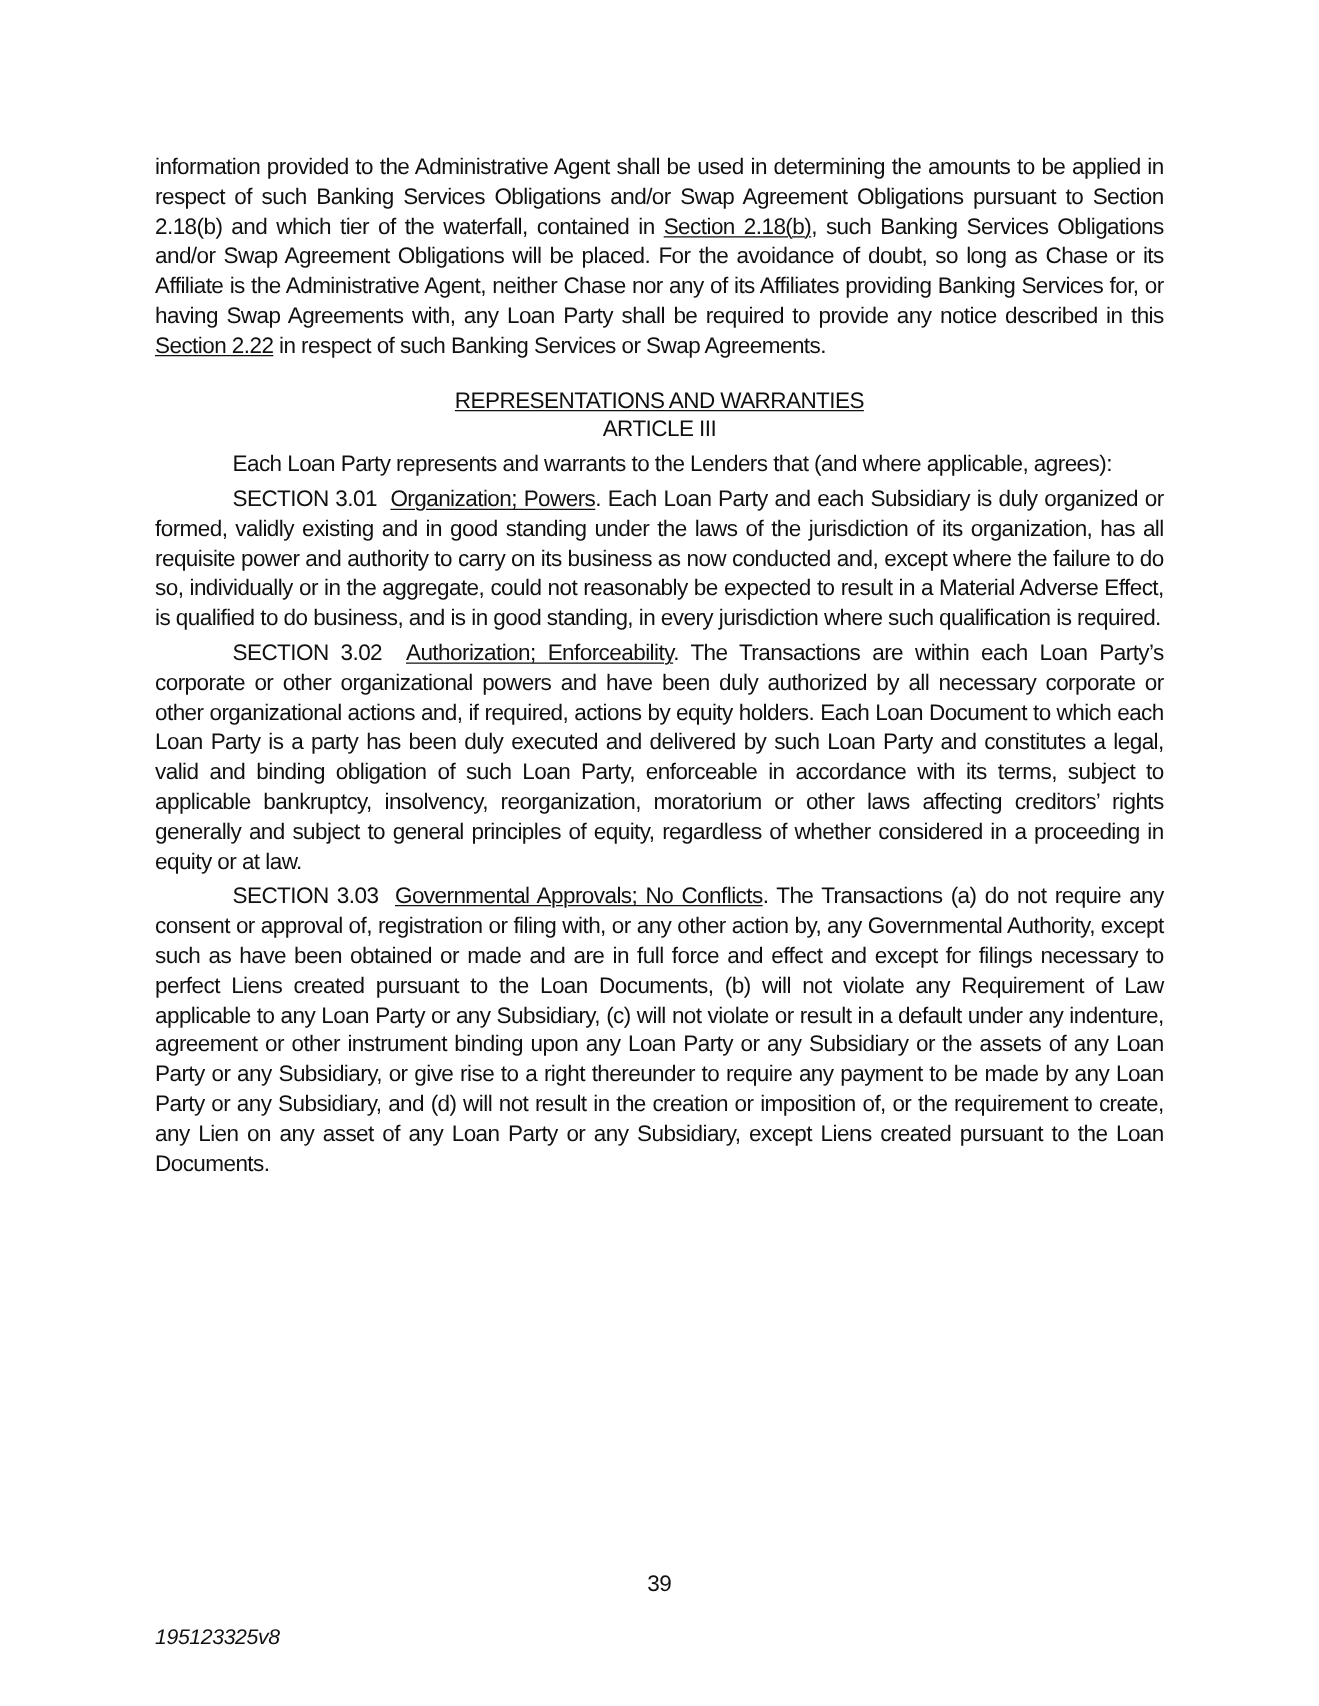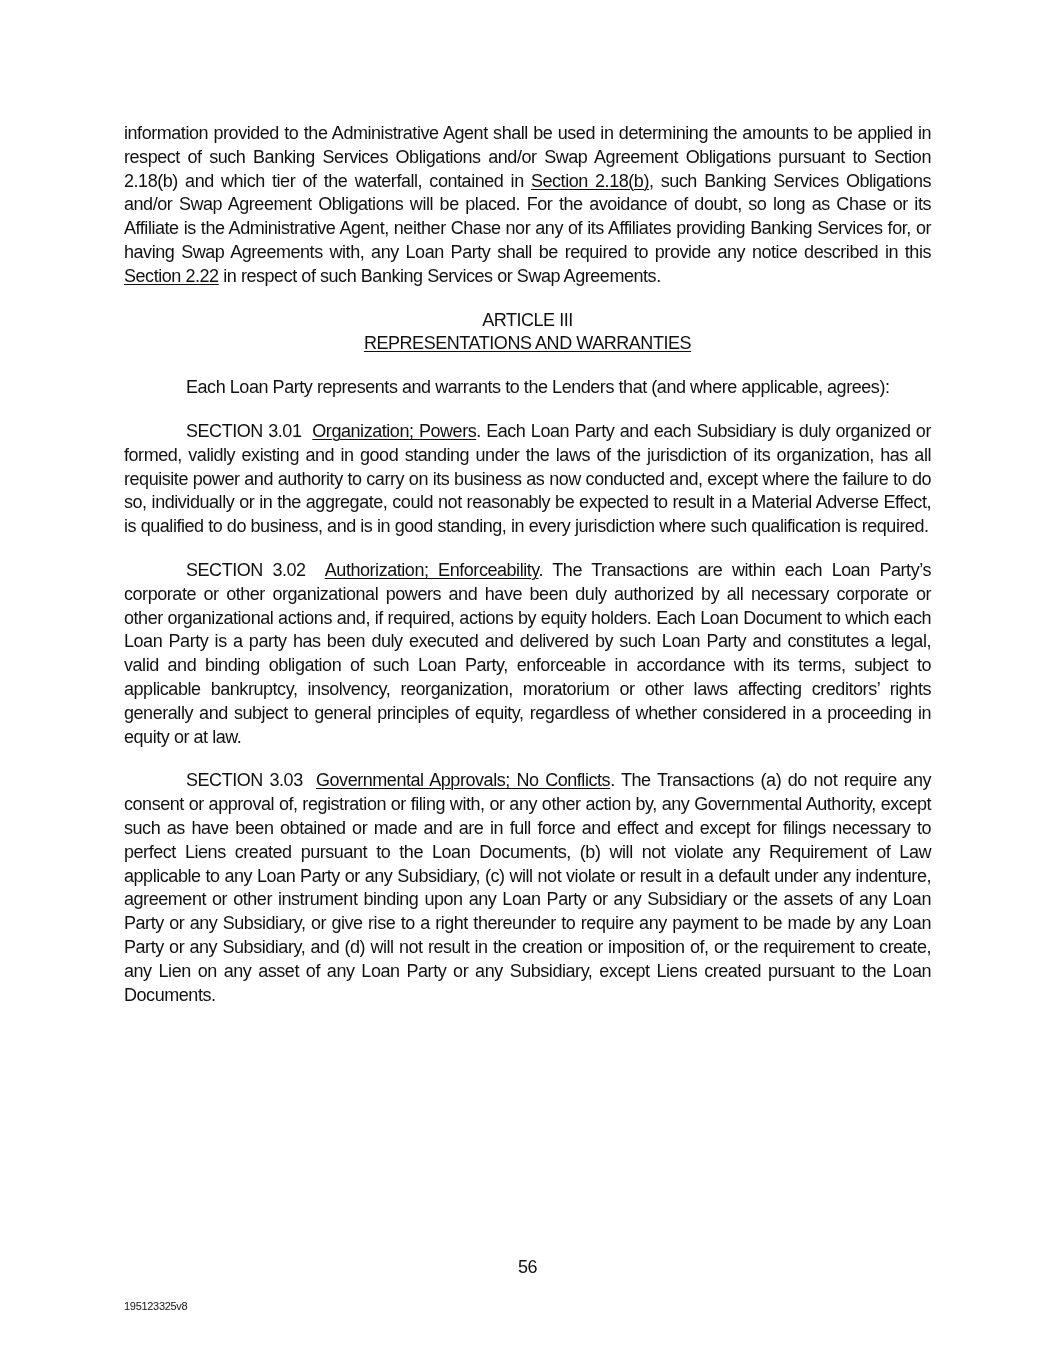--- a/index.html
+++ b/index.html
@@ -10,53 +10,53 @@
     font-family: "Liberation Sans", sans-serif;
   }
   .content {
     position: absolute; left: 124px; top: 122px; width: 807px;
     font-size: 18px; line-height: 23.8px;
     letter-spacing: -0.45px;
     word-spacing: 0px;
   }
   p { margin: 0; text-align: justify; }
   .indent { text-indent: 62px; }
-  .gap { margin-top: 20px; }
+  .gap { margin-top: 4px; }
   .u { text-decoration: underline; text-underline-offset: 2px; text-decoration-thickness: 1px; }
   .heading { text-align: center; margin-top: 20px; }
   .heading div { line-height: 23.8px; }
   .tab { display: inline-block; width: 62px; text-indent: 0; }
   .page-number {
     position: absolute; left: 0; width: 1055px; top: 1257px; text-align: center;
     font-size: 18px; letter-spacing: -0.4px;
   }
   .doc-id {
-    position: absolute; left: 124px; top: 1300px; font-size: 11px; letter-spacing: -0.3px;
+    position: absolute; left: 124px; top: 1300px; font-size: 17px; letter-spacing: -0.3px; font-style: italic;
   }
 </style>
 </head>
 <body>
 
 <div class="page">
   <div class="content">
 
     <p><span>information provided to the Administrative Agent shall be used in determining the amounts to be applied in respect of such Banking Services Obligations and/or Swap Agreement Obligations pursuant to Section 2.18(b) and which tier of the waterfall, contained in </span><span class="u">Section 2.18(b)</span><span>, such Banking Services Obligations and/or Swap Agreement Obligations will be placed.  For the avoidance of doubt, so long as Chase or its Affiliate is the Administrative Agent, neither Chase nor any of its Affiliates providing Banking Services for, or having Swap Agreements with, any Loan Party shall be required to provide any notice described in this </span><span class="u">Section 2.22</span><span> in respect of such Banking Services or Swap Agreements.</span></p>
 
     <div class="heading">
+      <div><span class="u">REPRESENTATIONS AND WARRANTIES</span></div>
       <div>ARTICLE III</div>
-      <div><span class="u">REPRESENTATIONS AND WARRANTIES</span></div>
     </div>
 
     <p class="indent gap">Each Loan Party represents and warrants to the Lenders that (and where applicable, agrees):</p>
 
     <p class="indent gap"><span>SECTION 3.01</span>&nbsp;&nbsp;<span class="u">Organization; Powers</span><span>.  Each Loan Party and each Subsidiary is duly organized or formed, validly existing and in good standing under the laws of the jurisdiction of its organization, has all requisite power and authority to carry on its business as now conducted and, except where the failure to do so, individually or in the aggregate, could not reasonably be expected to result in a Material Adverse Effect, is qualified to do business, and is in good standing, in every jurisdiction where such qualification is required.</span></p>
 
     <p class="indent gap"><span>SECTION 3.02</span>&nbsp;&nbsp;<span class="u">Authorization; Enforceability</span><span>.  The Transactions are within each Loan Party’s corporate or other organizational powers and have been duly authorized by all necessary corporate or other organizational actions and, if required, actions by equity holders.  Each Loan Document to which each Loan Party is a party has been duly executed and delivered by such Loan Party and constitutes a legal, valid and binding obligation of such Loan Party, enforceable in accordance with its terms, subject to applicable bankruptcy, insolvency, reorganization, moratorium or other laws affecting creditors’ rights generally and subject to general principles of equity, regardless of whether considered in a proceeding in equity or at law.</span></p>
 
     <p class="indent gap"><span>SECTION 3.03</span>&nbsp;&nbsp;<span class="u">Governmental Approvals; No Conflicts</span><span>.  The Transactions (a) do not require any consent or approval of, registration or filing with, or any other action by, any Governmental Authority, except such as have been obtained or made and are in full force and effect and except for filings necessary to perfect Liens created pursuant to the Loan Documents, (b) will not violate any Requirement of Law applicable to any Loan Party or any Subsidiary, (c) will not violate or result in a default under any indenture, agreement or other instrument binding upon any Loan Party or any Subsidiary or the assets of any Loan Party or any Subsidiary, or give rise to a right thereunder to require any payment to be made by any Loan Party or any Subsidiary, and (d) will not result in the creation or imposition of, or the requirement to create, any Lien on any asset of any Loan Party or any Subsidiary, except Liens created pursuant to the Loan Documents.</span></p>
 
 
 
   </div>
 
-  <div class="page-number">56</div>
+  <div class="page-number">39</div>
   <div class="doc-id">195123325v8</div>
 </div>
 
 </body></html>

